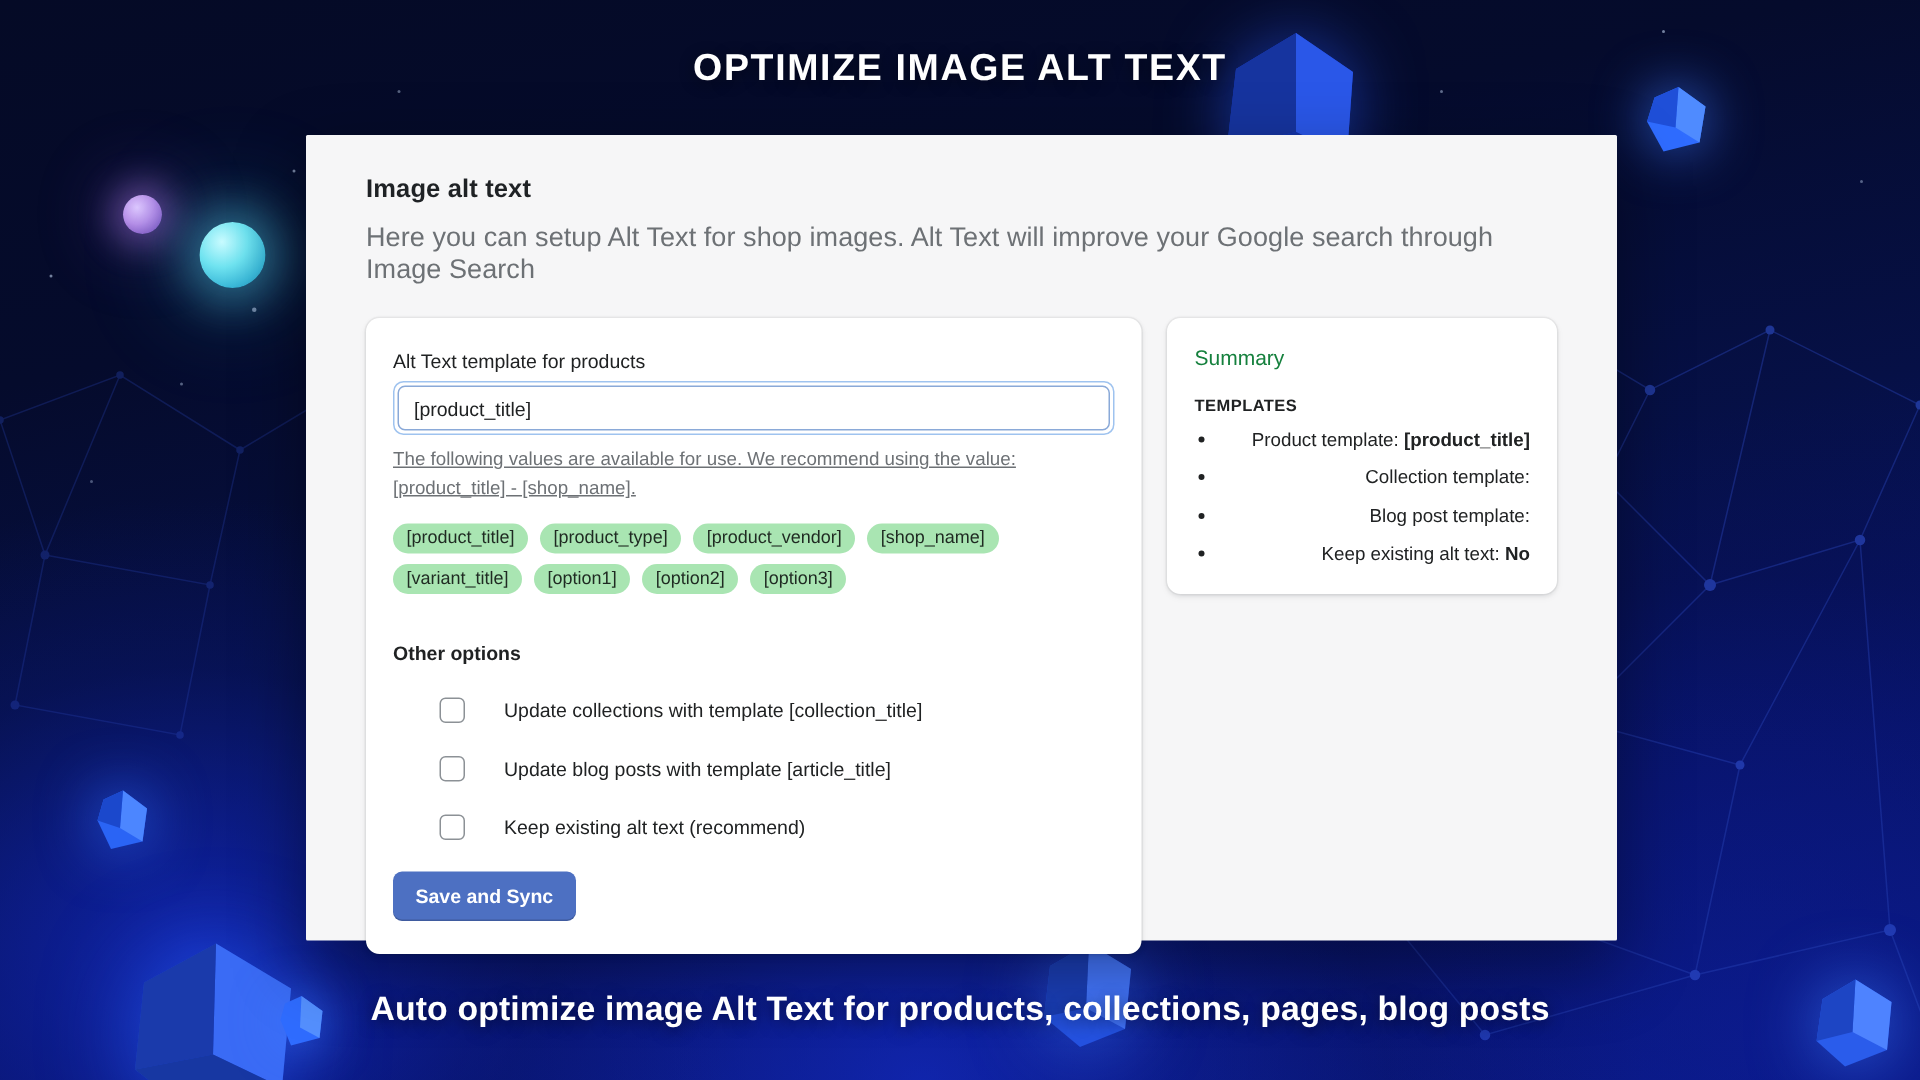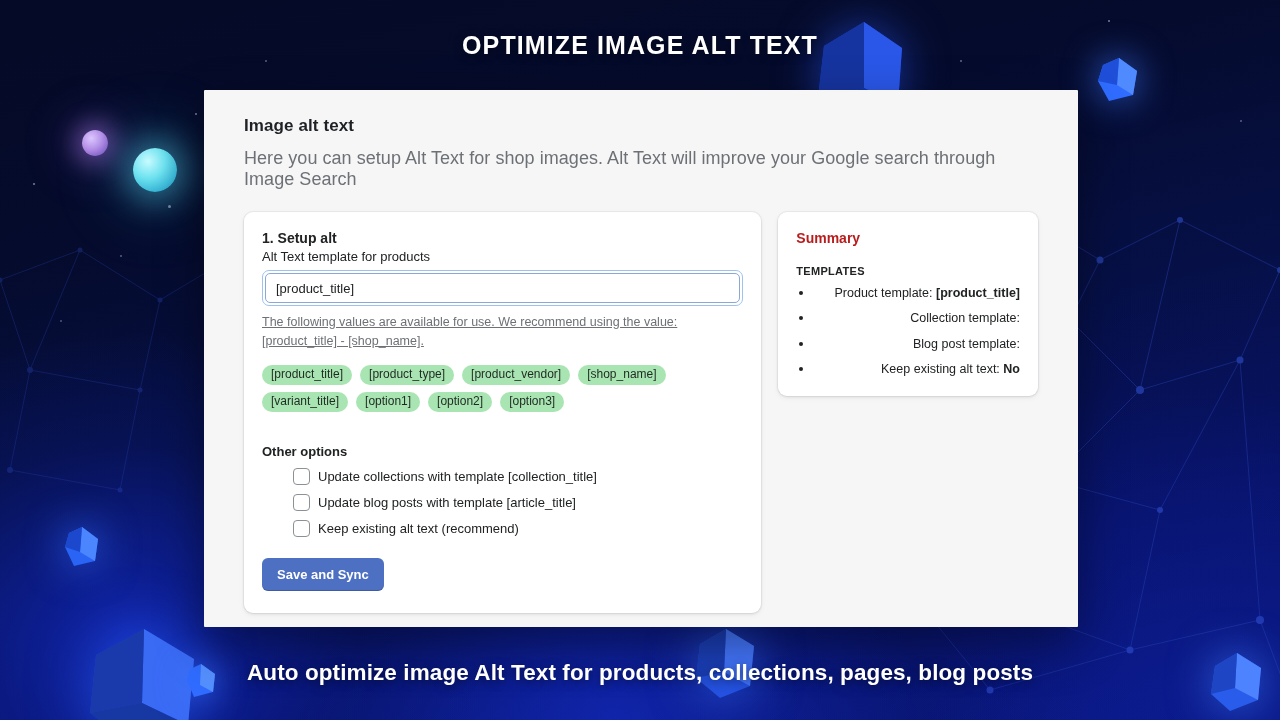--- a/index.html
+++ b/index.html
@@ -179,22 +179,22 @@
   .section-head {
     margin-top: 32px;
     font-size: 13px;
     font-weight: bold;
     color: #202223;
   }
 
   .check-row {
     display: flex;
     align-items: center;
-    gap: 8px;
-    margin-top: 9px;
+    gap: 26px;
+    margin-top: 22px;
     padding-left: 31px;
   }
   .checkbox {
     width: 17px; height: 17px;
     border: 1.5px solid #8c9196;
     border-radius: 4px;
     background: #ffffff;
     flex: 0 0 auto;
   }
   .check-label {
@@ -213,22 +213,22 @@
     border: none;
     border-radius: 6px;
     padding: 9px 15px;
     cursor: pointer;
     box-shadow: inset 0 -1px 0 rgba(0,0,0,0.18);
   }
 
   
   .sum-title {
     font-size: 14px;
-    font-weight: bold;
-    color: #b91c1c;
+    font-weight: normal;
+    color: #15803d;
   }
   .sum-kicker {
     margin-top: 19px;
     font-size: 11px;
     font-weight: bold;
     letter-spacing: .3px;
     color: #202223;
   }
   .sum-list {
     margin-top: 8px;
@@ -407,21 +407,20 @@
   <div class="app-card">
 
     <div class="page-title">Image alt text</div>
     <div class="page-sub">Here you can setup Alt Text for shop images. Alt Text will improve your Google search through Image Search</div>
 
     <div class="columns">
 
       <div class="col-main">
         <div class="panel panel-main">
 
-          <div class="panel-title">1. Setup alt</div>
 
           <div class="field-label">Alt Text template for products</div>
 
           <div class="input-wrap">
             <input class="text-input" type="text" value="[product_title]" style="">
           </div>
 
           <div class="helper">
             <div>The following values are available for use. We recommend using the value:</div>
             <div>[product_title] - [shop_name].</div>

